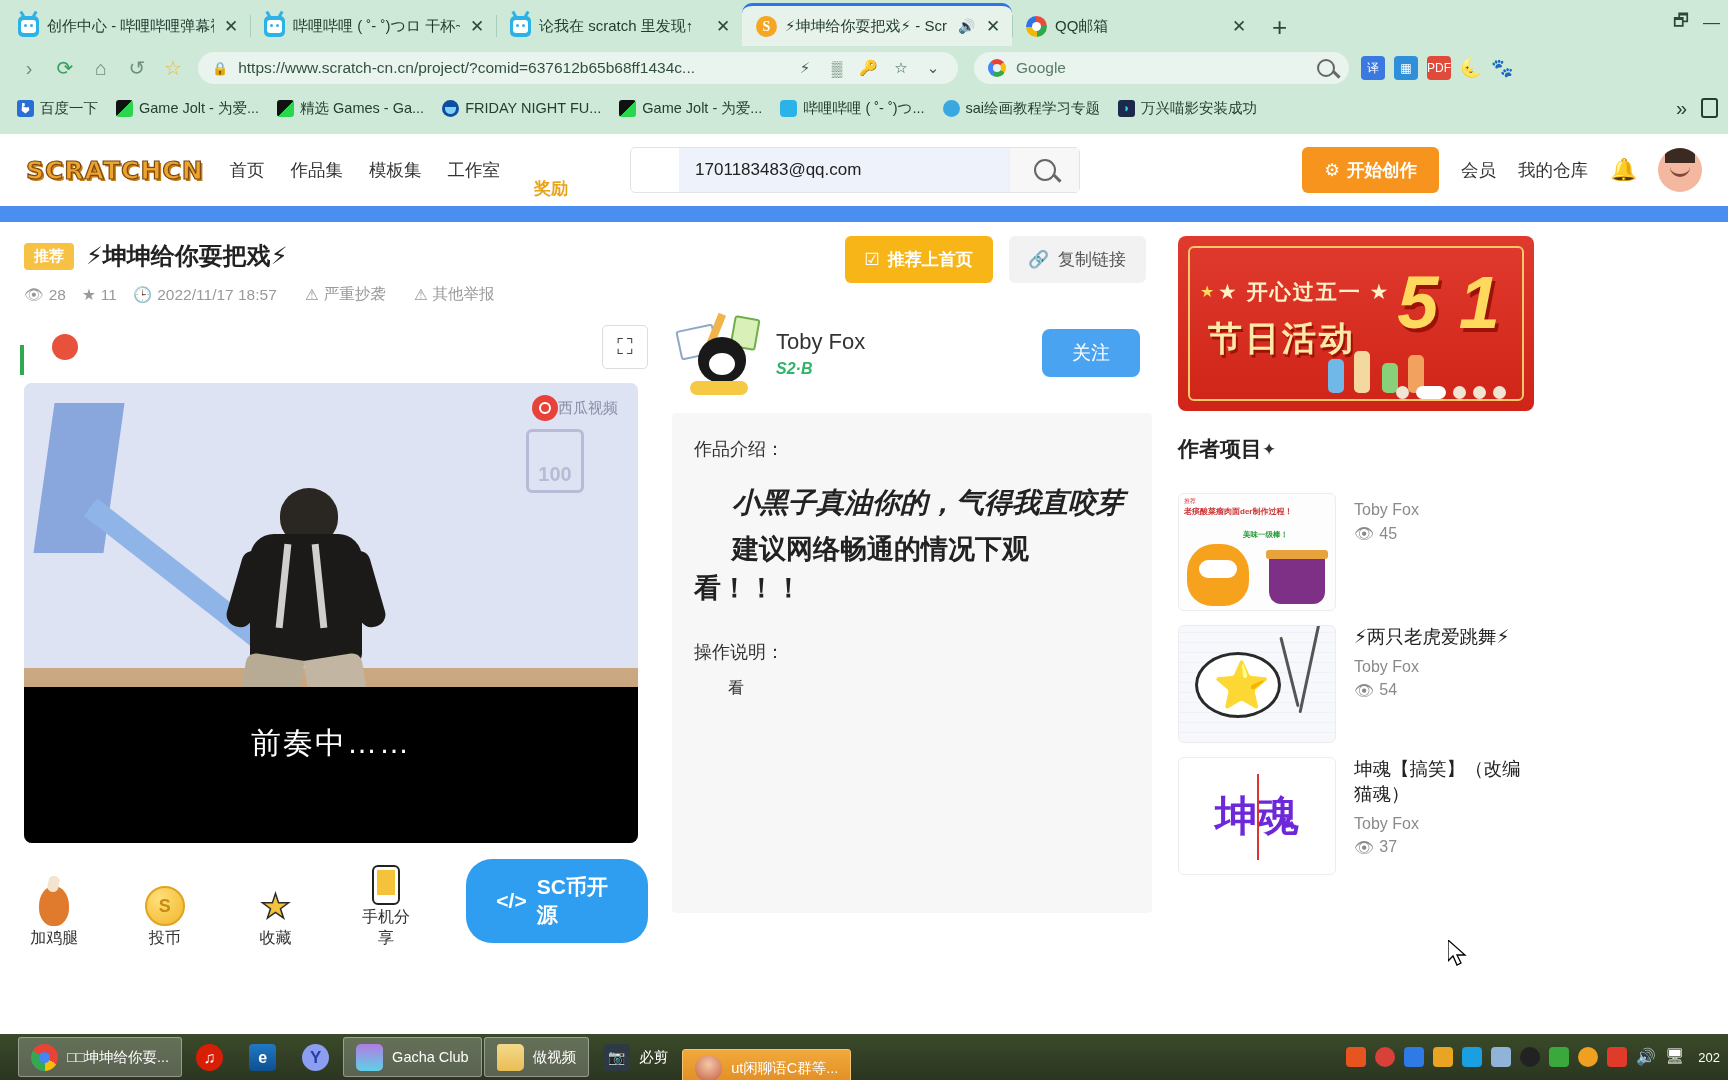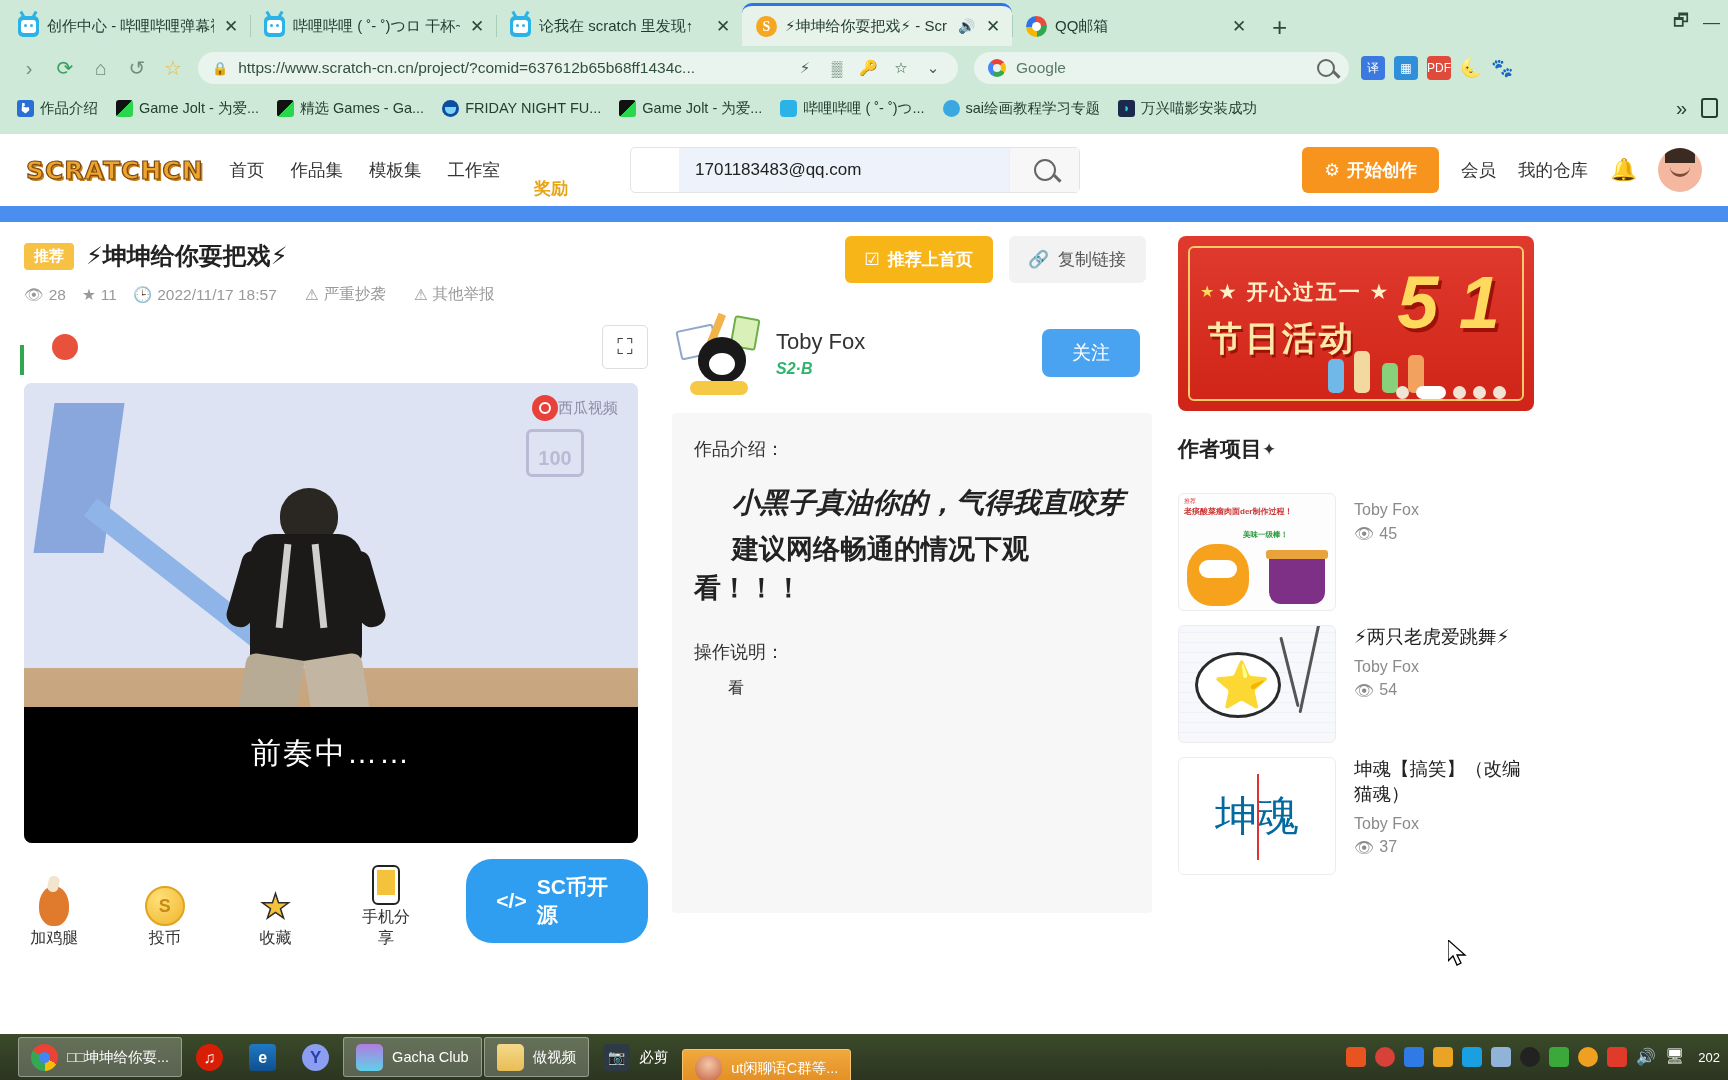--- a/index.html
+++ b/index.html
@@ -164,36 +164,36 @@
     margin-top:14px; width:614px; height:460px; border-radius:8px; overflow:hidden; position:relative;
     background:#dfe4f2;
   }
   .stage .room { position:absolute; inset:0; background:linear-gradient(#dde3f3 0 62%, #c9a882 62%, #bb9a72 100%); }
   .stage .wallstripe { position:absolute; left:20px; top:20px; width:70px; height:150px; background:#89a6dd; transform:skewX(-8deg); }
   .stage .diag { position:absolute; left:40px; top:190px; width:250px; height:22px; background:#8fb4e8; transform:rotate(38deg); }
   .stage .watermark { position:absolute; right:20px; top:12px; display:flex; align-items:center; color:#8e8ea8; font-size:15px; }
   .stage .wmcircle { width:26px; height:26px; border-radius:50%; background:#e8413a; position:relative; }
   .stage .wmcircle::after { content:""; position:absolute; inset:7px; border:2.5px solid #fff; border-radius:50%; }
   .stage .badge100 {
-    position:absolute; right:54px; top:46px; width:58px; height:48px; border:3px solid #b9bbd6; border-radius:6px;
+    position:absolute; right:54px; top:46px; width:58px; height:64px; border:3px solid #b9bbd6; border-radius:6px;
     color:#b9bbd6; font-size:20px; font-weight:bold; display:flex; align-items:flex-end; justify-content:center; padding-bottom:4px;
   }
   .dancer { position:absolute; left:200px; top:105px; width:160px; height:270px; }
   .d-head { position:absolute; left:56px; top:0; width:58px; height:56px; background:#2a2622; border-radius:50% 50% 45% 45%; }
   .d-body { position:absolute; left:26px; top:46px; width:112px; height:130px; background:#1c1a18; border-radius:24px 24px 10px 10px; }
   .d-strapL { position:absolute; left:56px; top:56px; width:7px; height:84px; background:#cfcfcf; transform:rotate(6deg); }
   .d-strapR { position:absolute; left:92px; top:56px; width:7px; height:84px; background:#cfcfcf; transform:rotate(-6deg); }
   .d-legL { position:absolute; left:16px; top:168px; width:58px; height:90px; background:#b8ab96; border-radius:10px 0 0 8px; transform:rotate(9deg); }
   .d-legR { position:absolute; left:86px; top:168px; width:58px; height:90px; background:#c2b6a2; border-radius:0 10px 8px 0; transform:rotate(-9deg); }
   .d-shoeL { position:absolute; left:6px; top:248px; width:46px; height:20px; background:#151311; border-radius:5px; }
   .d-shoeR { position:absolute; left:104px; top:248px; width:46px; height:20px; background:#151311; border-radius:5px; }
   .d-armL { position:absolute; left:10px; top:62px; width:26px; height:78px; background:#1c1a18; border-radius:12px; transform:rotate(16deg); }
   .d-armR { position:absolute; left:128px; top:62px; width:26px; height:78px; background:#1c1a18; border-radius:12px; transform:rotate(-16deg); }
   .stage .blackbar {
-    position:absolute; left:0; right:0; bottom:0; height:136px; background:#000;
+    position:absolute; left:0; right:0; bottom:0; height:156px; background:#000;
     display:flex; align-items:center; justify-content:center;
   }
   .stage .blackbar span { color:#fff; font-size:30px; letter-spacing:2px; margin-bottom:44px; }
 
   .actions { display:flex; align-items:flex-end; gap:50px; margin-top:16px; position:relative; }
   .act { width:66px; text-align:center; }
   .act .aico { height:44px; display:flex; align-items:center; justify-content:center; font-size:34px; }
   .act .alabel { font-size:16px; color:#333; }
   .chickenleg { width:30px; height:40px; background:#e07b2e; border-radius:50% 50% 45% 45%; position:relative; }
   .chickenleg::after { content:""; position:absolute; left:9px; top:-10px; width:11px; height:16px; background:#f2e4cd; border-radius:5px; transform:rotate(12deg); }
@@ -268,21 +268,21 @@
   .th1 .cup::before { content:""; position:absolute; left:-3px; right:-3px; top:-6px; height:9px; background:#e8a33d; border-radius:3px; }
   .th1 .ttxt { position:absolute; left:5px; top:12px; font-size:8px; color:#c33; font-weight:bold; white-space:nowrap; }
   .th1 .gtxt { position:absolute; left:64px; top:36px; font-size:7.5px; color:#2a9a3a; font-weight:bold; }
   .th1 .rtag { position:absolute; left:5px; top:3px; font-size:6px; color:#d33; }
   .th2 { background:repeating-linear-gradient(0deg,#f6f8fc 0 9px,#eef2f8 9px 10px); }
   .th2 .blob { position:absolute; left:16px; top:26px; width:86px; height:66px; border:3px solid #2a2a2a; border-radius:50%; background:#fff; }
   .th2 .star2 { position:absolute; left:34px; top:36px; font-size:46px; color:#f5b82e; line-height:46px; }
   .th2 .leg { position:absolute; right:24px; top:-4px; width:3px; height:92px; background:#555; transform:rotate(12deg); border-radius:2px; }
   .th2 .leg2 { position:absolute; right:44px; top:10px; width:3px; height:72px; background:#555; transform:rotate(-14deg); border-radius:2px; }
   .th3 { background:#fff; display:flex; align-items:center; justify-content:center; }
-  .th3 .k { font-size:42px; font-weight:normal; color:#0369a1; letter-spacing:0px; }
+  .th3 .k { font-size:42px; font-weight:bold; color:#6d28d9; letter-spacing:0px; }
   .th3 .redline { position:absolute; left:50%; top:16px; width:2px; height:86px; background:#d33; }
   .th4 { background:#111; }
 
   .cursor { position:absolute; left:1446px; top:806px; width:0; height:0;
     border-left:2px solid transparent; z-index:50; pointer-events:none; }
   .cursor svg { position:absolute; left:0; top:0; }
 
   
   .taskbar { position:absolute; left:0; top:1034px; width:1728px; height:46px;
     background:linear-gradient(#3b4a2a,#2b3520); display:flex; align-items:center; padding:0 2px; gap:2px; }
@@ -375,21 +375,21 @@
       <span class="tb-sq" style="background:#2f8fd8">▦</span>
       <span class="tb-sq" style="background:#e04a3a">PDF</span>
       <span class="tb-ico">🌜</span>
       <span class="tb-ico">🐾</span>
     </div>
   </div>
 
   <div class="bookmarks">
     <div class="bm">
         <span class="bmico bm-baidu"></span>
-        <span>作品介绍</span>
+        <span>百度一下</span>
       </div>
     <div class="bm">
         <span class="bmico bm-gj"></span>
         <span>Game Jolt - 为爱...</span>
       </div>
     <div class="bm">
         <span class="bmico bm-gj"></span>
         <span>精选 Games - Ga...</span>
       </div>
     <div class="bm">

